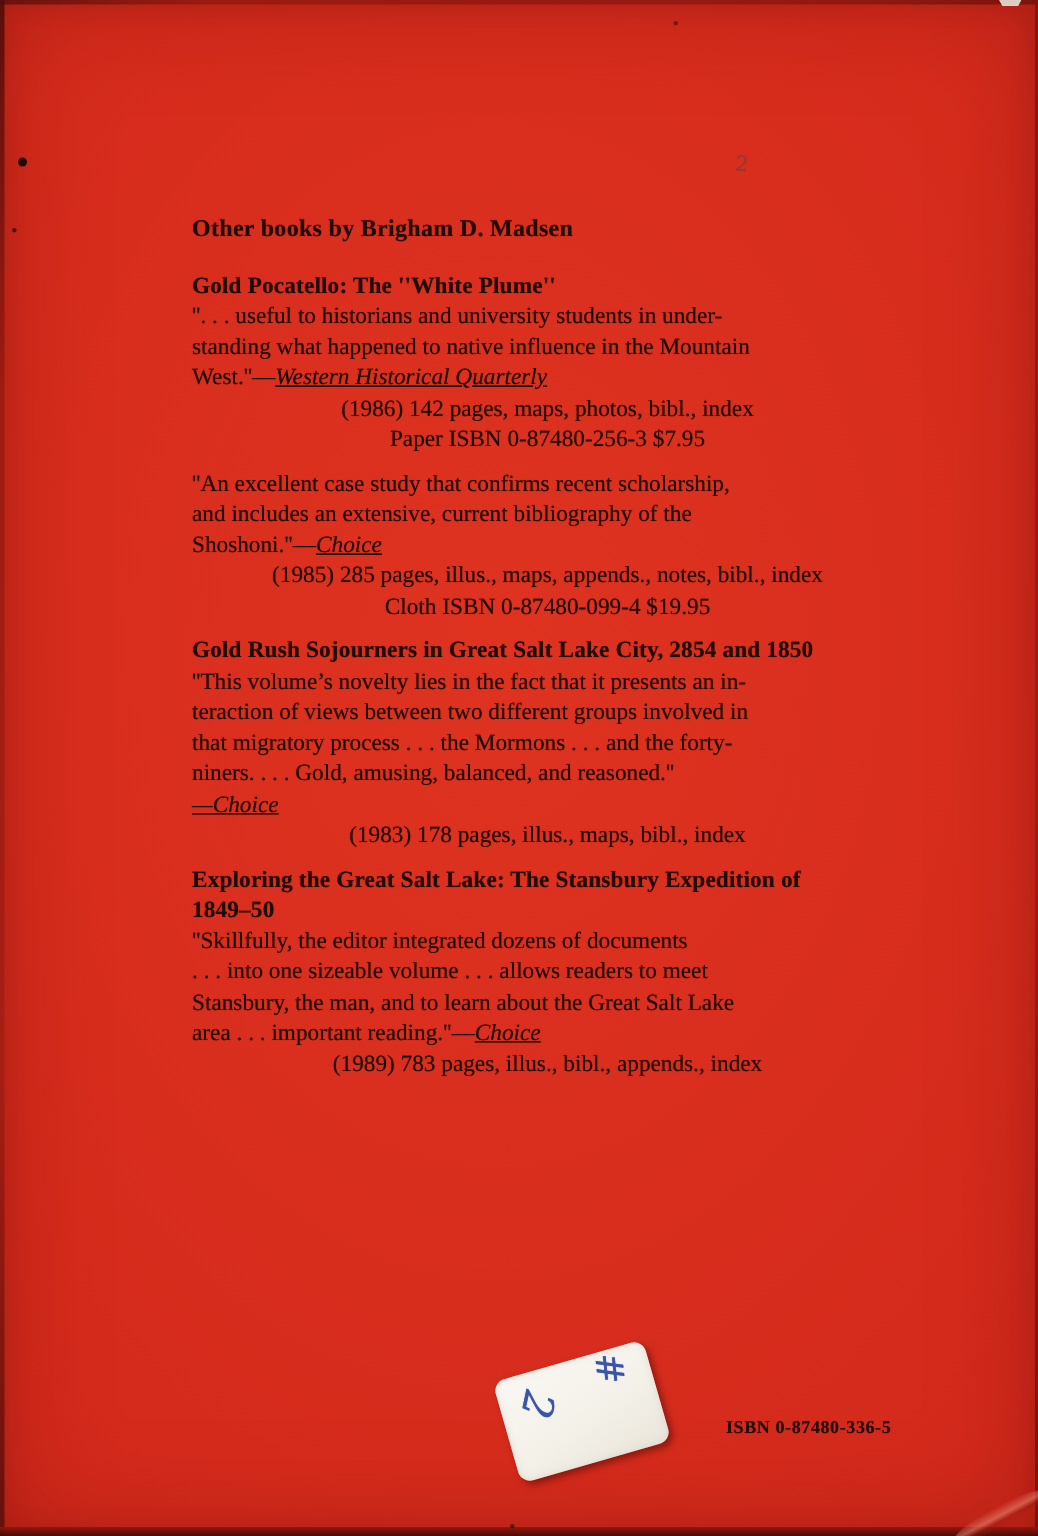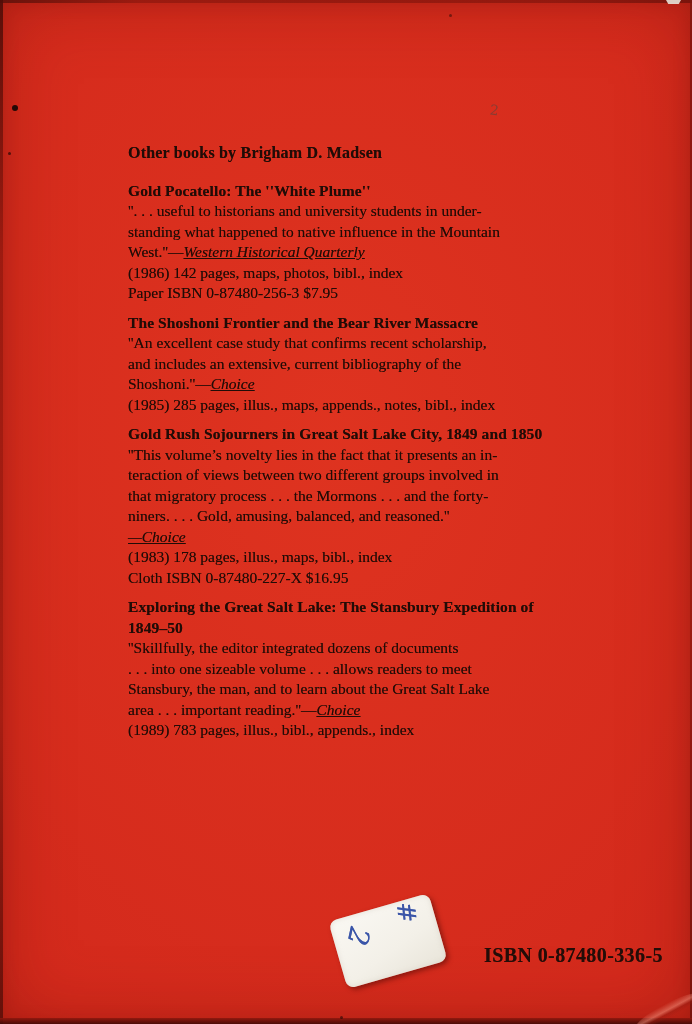--- a/index.html
+++ b/index.html
@@ -35,25 +35,25 @@
     color:#200c07;
     font-size:15.5px;line-height:20.5px;
     text-shadow:0 0 0.5px rgba(46,12,6,0.65);
     margin-top:10px;
   }
   .heading{font-size:16px;font-weight:bold;margin:0 0 17px 0;letter-spacing:0.2px;}
   .book{margin:0 0 9px 0;}
   .book-title{font-weight:bold;white-space:pre-line;letter-spacing:0.1px;}
   .quote{white-space:pre-line;margin:0;}
   .attr{font-style:italic;text-decoration:underline;}
-  .details,.isbn-line{white-space:pre-line;}
+  .details,.isbn-line{white-space:pre-line;text-align:center;}
 
   .bottom-isbn{
     position:absolute;left:484px;top:944px;
-    color:#230d08;font-size:20px;font-weight:bold;letter-spacing:0.4px;
+    color:#230d08;font-size:12px;font-weight:bold;letter-spacing:0.4px;
     text-shadow:0 0 0.5px rgba(46,12,6,0.6);
   }
 
   
   .sticker{
     position:absolute;left:336px;top:906px;width:104px;height:70px;
     background:linear-gradient(160deg,#faf8f3 0%,#f3f0e8 60%,#e9e5da 100%);
     border-radius:8px;
     transform:rotate(-16deg);
     box-shadow:2px 3px 5px rgba(80,10,5,0.55), inset 0 0 5px rgba(205,198,185,0.5);
@@ -89,36 +89,35 @@
     <div class="book">
       <div class="book-title">Gold Pocatello: The ''White Plume''</div>
       <p class="quote"><span>''. . . useful to historians and university students in under-
 standing what happened to native influence in the Mountain
 West.''—</span><span class="attr">Western Historical Quarterly</span></p>
       <div class="details">(1986) 142 pages, maps, photos, bibl., index</div>
       <div class="isbn-line">Paper ISBN 0-87480-256-3 $7.95</div>
     </div>
 
     <div class="book">
-      <div class="book-title">The Shoshoni Frontier and the Bear River Massacre</div>
       <p class="quote"><span>''An excellent case study that confirms recent scholarship,
 and includes an extensive, current bibliography of the
 Shoshoni.''—</span><span class="attr">Choice</span></p>
       <div class="details">(1985) 285 pages, illus., maps, appends., notes, bibl., index</div>
+      <div class="isbn-line">Cloth ISBN 0-87480-099-4 $19.95</div>
     </div>
 
     <div class="book">
-      <div class="book-title">Gold Rush Sojourners in Great Salt Lake City, 1849 and 1850</div>
+      <div class="book-title">Gold Rush Sojourners in Great Salt Lake City, 2854 and 1850</div>
       <p class="quote"><span>''This volume’s novelty lies in the fact that it presents an in-
 teraction of views between two different groups involved in
 that migratory process . . . the Mormons . . . and the forty-
 niners. . . . Gold, amusing, balanced, and reasoned.''
 </span><span class="attr">—Choice</span></p>
       <div class="details">(1983) 178 pages, illus., maps, bibl., index</div>
-      <div class="isbn-line">Cloth ISBN 0-87480-227-X $16.95</div>
     </div>
 
     <div class="book">
       <div class="book-title">Exploring the Great Salt Lake: The Stansbury Expedition of
 1849–50</div>
       <p class="quote"><span>''Skillfully, the editor integrated dozens of documents
 . . . into one sizeable volume . . . allows readers to meet
 Stansbury, the man, and to learn about the Great Salt Lake
 area . . . important reading.''—</span><span class="attr">Choice</span></p>
       <div class="details">(1989) 783 pages, illus., bibl., appends., index</div>

